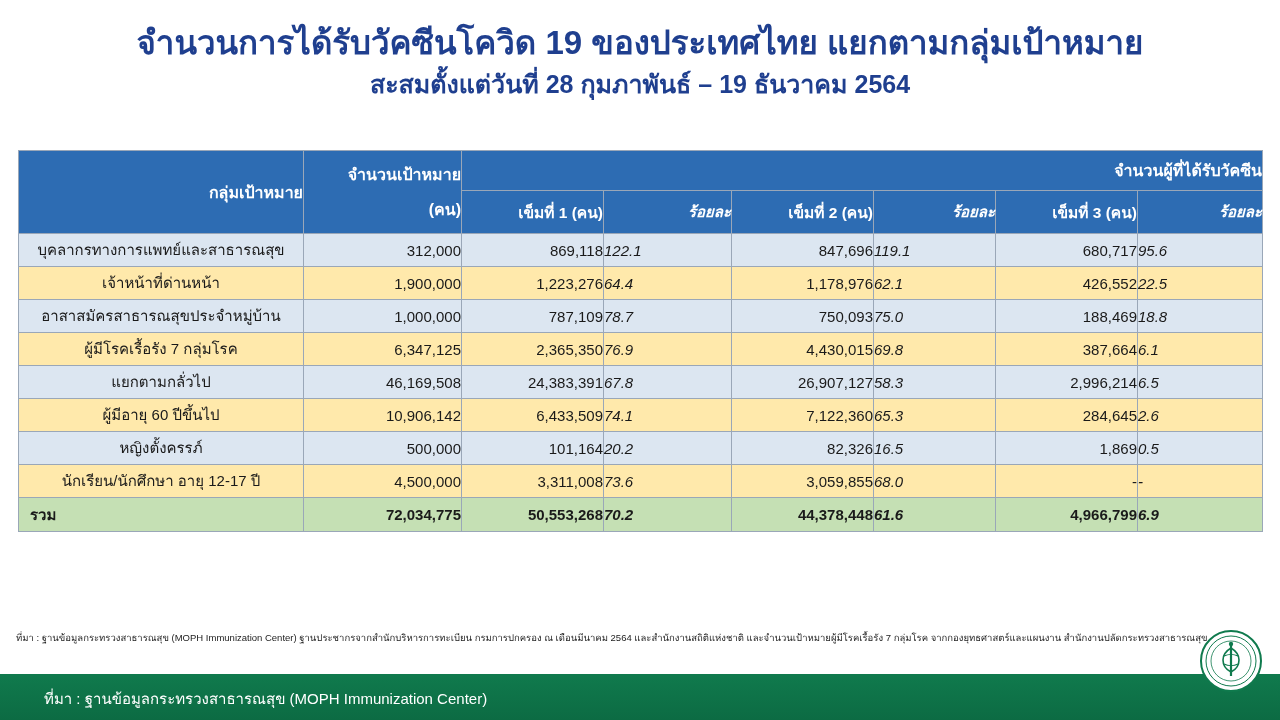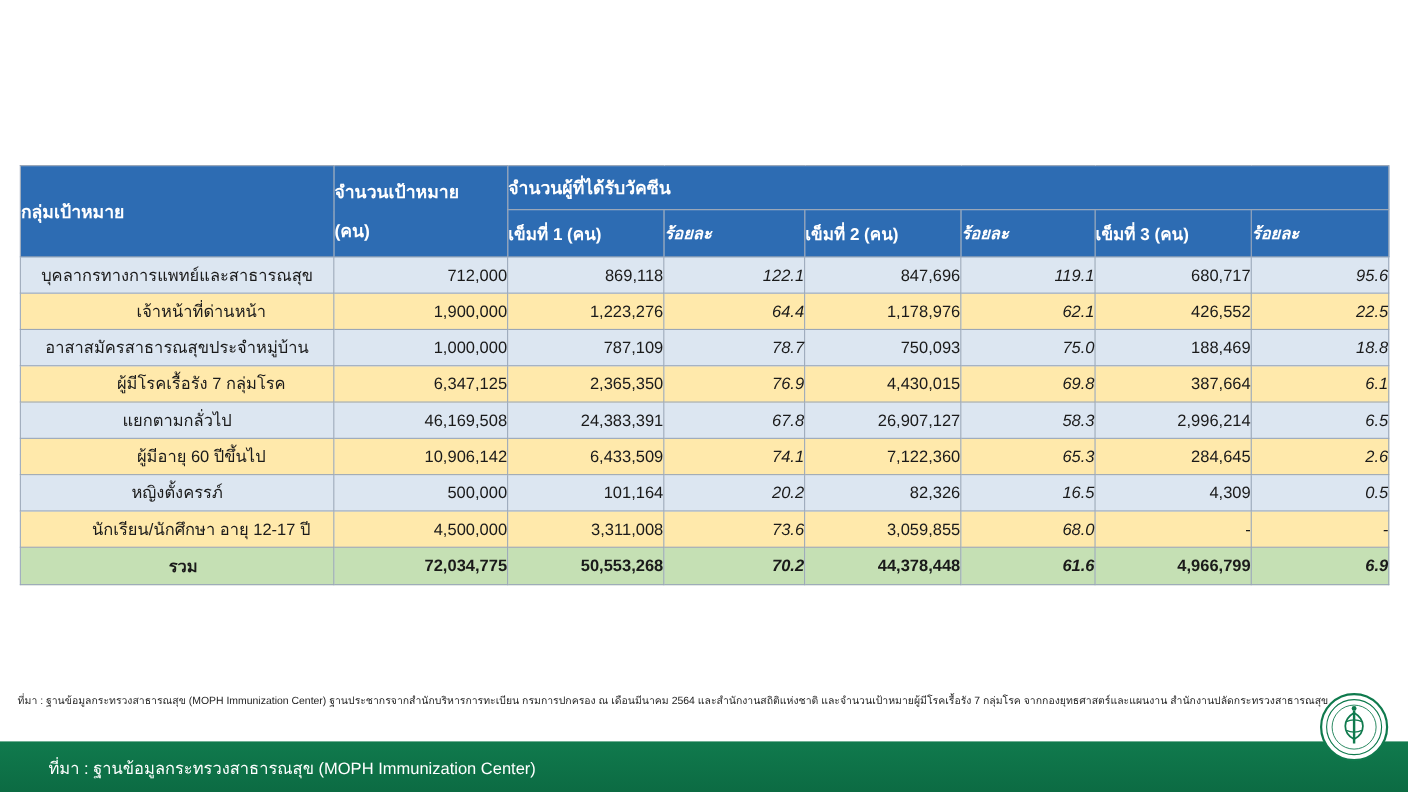--- a/index.html
+++ b/index.html
@@ -47,21 +47,21 @@
     table-layout: fixed;
   }
   table.vax th, table.vax td {
     border: 1px solid #9aa7b8;
     padding: 0;
   }
   thead th {
     background: #2d6cb3;
     color: #ffffff;
     font-weight: bold;
-    text-align: left;
+    text-align: right;
     vertical-align: middle;
     border-color: #ffffff;
   }
   .hdr-group {
     font-size: 16px;
     height: 40px;
   }
   .hdr-cell {
     font-size: 15.5px;
     height: 43px;
@@ -82,33 +82,33 @@
     text-align: center;
     padding-left: 8px;
     font-size: 15px;
   }
   td.num {
     text-align: right;
     padding-right: 9px;
     font-variant-numeric: tabular-nums;
   }
   td.pct {
-    text-align: right;
+    text-align: left;
     padding-right: 9px;
     font-style: italic;
   }
   tr.row-odd td { background: #dce6f1; }
-  tr.row-even td { background: #ffe9ab; padding-left: 44px; }
+  tr.row-even td { background: #ffe9ab; }
   tr.total td {
     background: #c5e0b4;
     font-weight: bold;
     height: 34px;
   }
   tr.total td.label {
-    text-align: center;
+    text-align: left;
     padding-left: 11px;
   }
   tr.total td.pct { font-weight: bold; }
 
   
   .footnote {
     position: absolute;
     left: 16px;
     top: 632px;
     width: 1220px;
@@ -147,20 +147,24 @@
     align-items: center;
     justify-content: center;
   }
   .seal svg { display: block; }
 </style>
 </head>
 <body>
 
 <div id="page">
 
+  <div class="title-block">
+    <div class="title-main">จำนวนการได้รับวัคซีนโควิด 19 ของประเทศไทย แยกตามกลุ่มเป้าหมาย</div>
+    <div class="title-sub">สะสมตั้งแต่วันที่ 28 กุมภาพันธ์ – 19 ธันวาคม 2564</div>
+  </div>
 
   <div class="table-wrap">
     <table class="vax">
       <colgroup>
         <col style="width:285px">
         <col style="width:158px">
         <col style="width:142px">
         <col style="width:128px">
         <col style="width:142px">
         <col style="width:122px">
@@ -181,21 +185,21 @@
           <th class="hdr-cell hdr-italic">ร้อยละ</th>
           <th class="hdr-cell">เข็มที่ 2 (คน)</th>
           <th class="hdr-cell hdr-italic">ร้อยละ</th>
           <th class="hdr-cell">เข็มที่ 3 (คน)</th>
           <th class="hdr-cell hdr-italic">ร้อยละ</th>
         </tr>
       </thead>
       <tbody>
         <tr class="row-odd">
           <td class="label">บุคลากรทางการแพทย์และสาธารณสุข</td>
-          <td class="num">712,000</td>
+          <td class="num">312,000</td>
           <td class="num">869,118</td>
           <td class="pct">122.1</td>
           <td class="num">847,696</td>
           <td class="pct">119.1</td>
           <td class="num">680,717</td>
           <td class="pct">95.6</td>
         </tr>
         <tr class="row-even">
           <td class="label">เจ้าหน้าที่ด่านหน้า</td>
           <td class="num">1,900,000</td>
@@ -246,21 +250,21 @@
           <td class="num">284,645</td>
           <td class="pct">2.6</td>
         </tr>
         <tr class="row-odd">
           <td class="label">หญิงตั้งครรภ์</td>
           <td class="num">500,000</td>
           <td class="num">101,164</td>
           <td class="pct">20.2</td>
           <td class="num">82,326</td>
           <td class="pct">16.5</td>
-          <td class="num">4,309</td>
+          <td class="num">1,869</td>
           <td class="pct">0.5</td>
         </tr>
         <tr class="row-even">
           <td class="label">นักเรียน/นักศึกษา อายุ 12-17 ปี</td>
           <td class="num">4,500,000</td>
           <td class="num">3,311,008</td>
           <td class="pct">73.6</td>
           <td class="num">3,059,855</td>
           <td class="pct">68.0</td>
           <td class="num">-</td>

